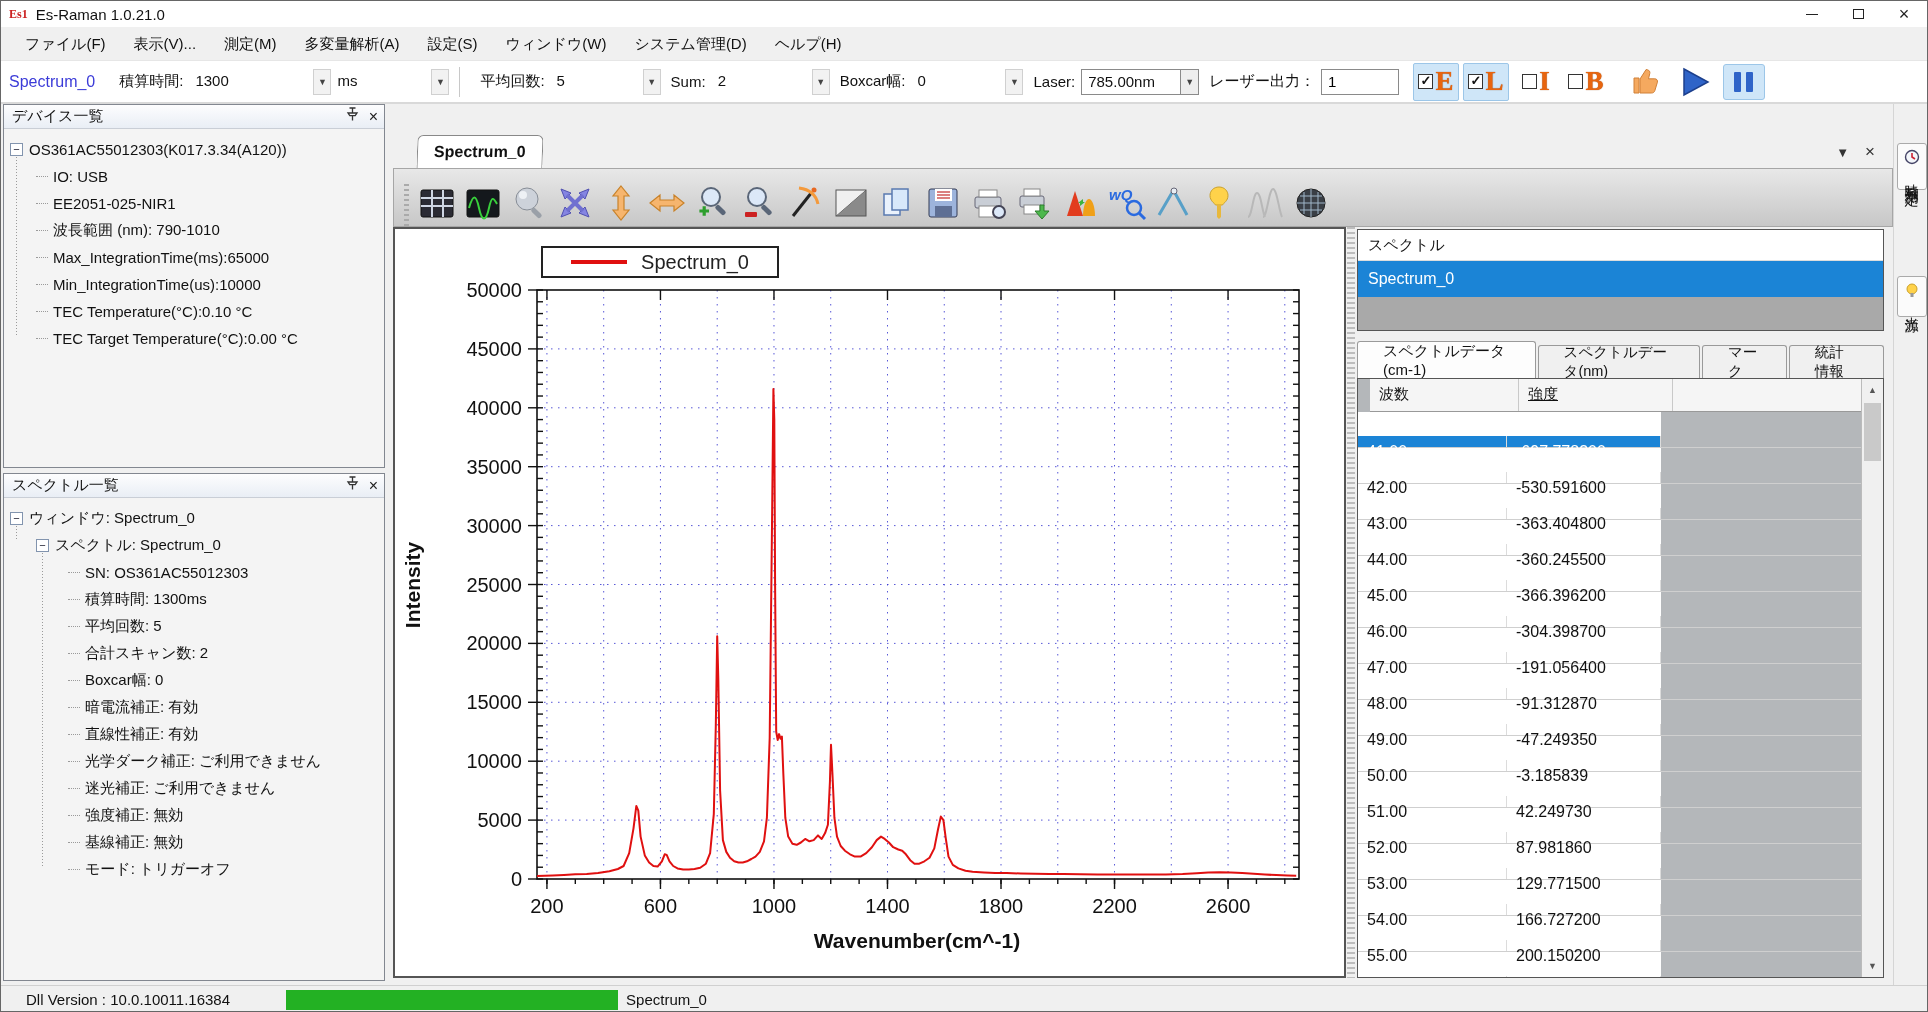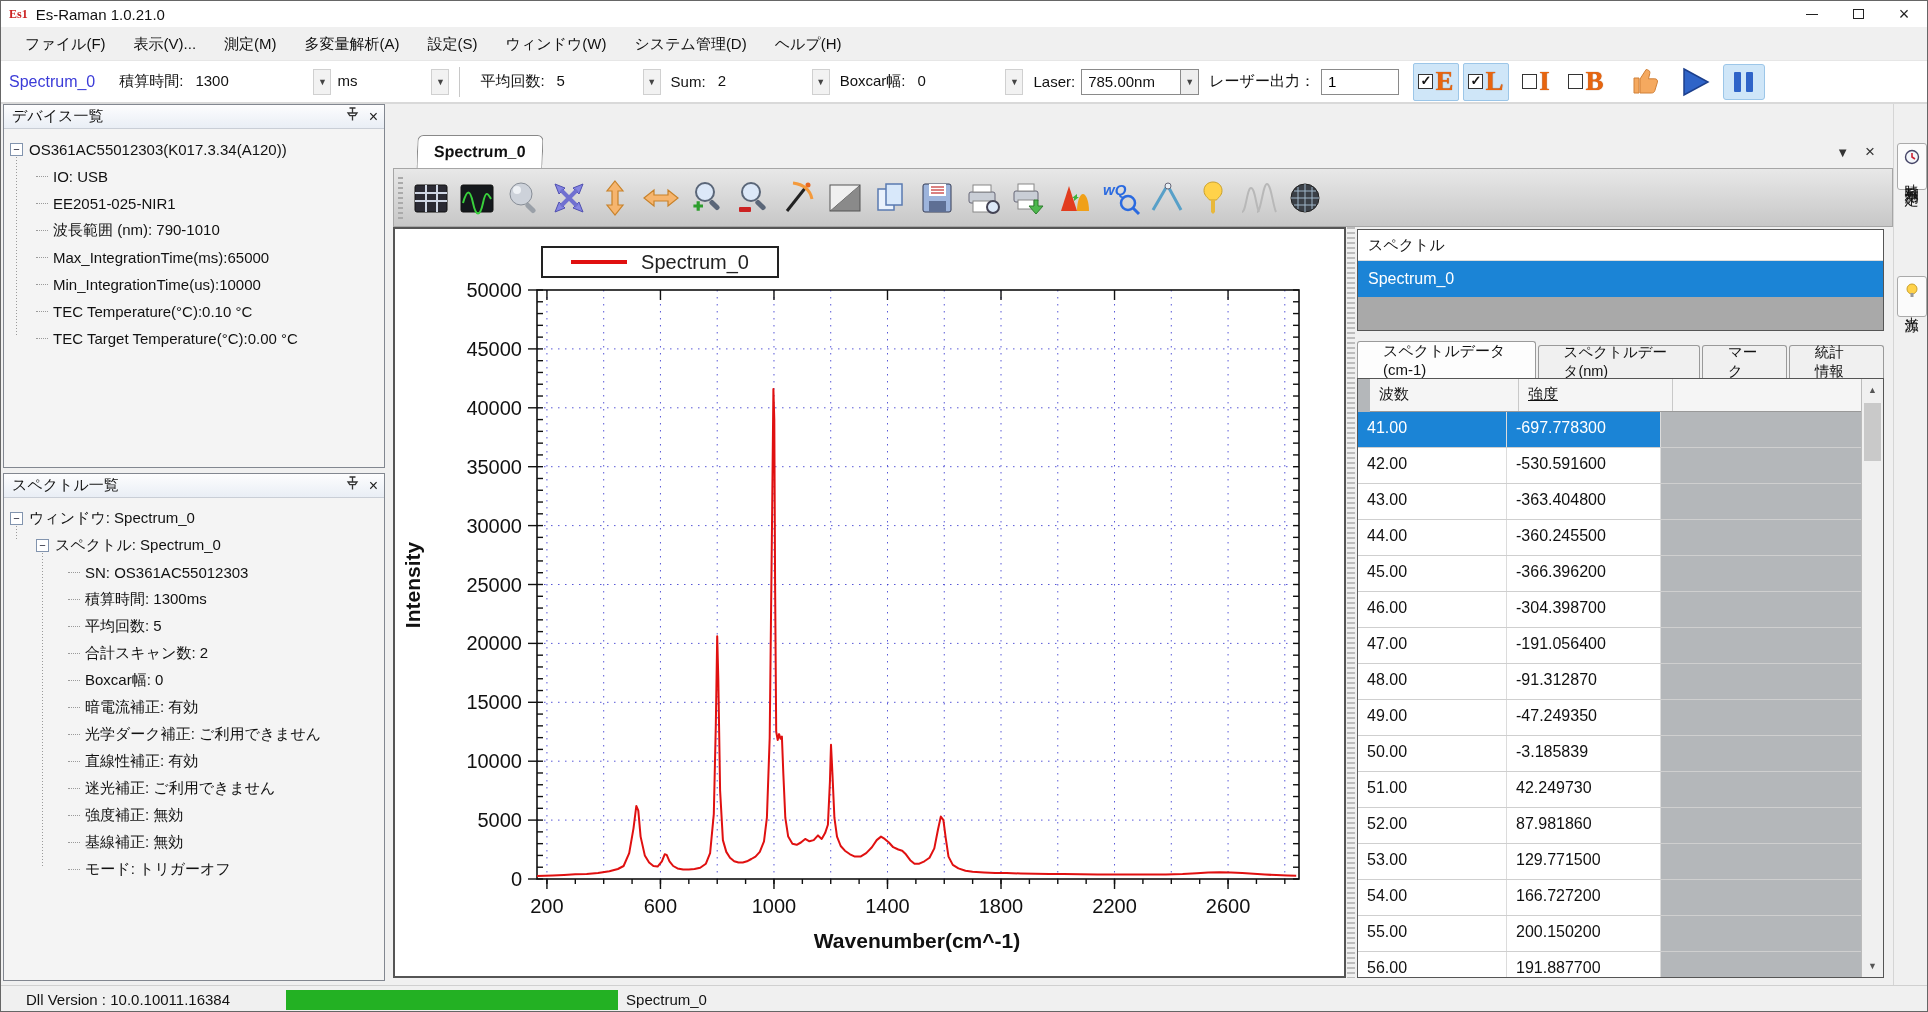--- a/index.html
+++ b/index.html
@@ -74,21 +74,21 @@
   .tabstrip { position:absolute; left:0; top:0; width:100%; height:64px; }
   .doc-tab { position:absolute; left:24px; bottom:0; height:33px; min-width:120px; background:#fff;
              border:1px solid #888; border-bottom:none; border-radius:6px 6px 0 0;
              display:flex; align-items:center; justify-content:center; font-weight:bold;
              font-size:16px; color:#111; padding:0 16px; transform:skewX(-2deg); }
   .strip-btns { position:absolute; right:18px; bottom:8px; display:flex; gap:16px; color:#333; }
   .strip-btns span { font-size:13px; }
 
   .iconsbar { position:absolute; left:0; top:64px; width:100%; height:59px;
               background:linear-gradient(#e8e8e8,#c7c7c7); border:1px solid #a6a6a6;
-              display:flex; align-items:center; padding-left:4px; }
+              display:flex; align-items:flex-end; padding-left:10px; }
   .grip { width:5px; height:42px; margin-right:5px;
           background:repeating-linear-gradient(#aaa 0 2px, transparent 2px 5px); }
   .cicon { width:46px; height:46px; display:flex; align-items:center; justify-content:center; }
 
   .chart-wrap { position:absolute; left:0; top:123px; width:953px; height:751px; background:#fff;
                 border:2px solid #555; }
   .legend { position:absolute; left:146px; top:17px; width:238px; height:32px; border:2px solid #222;
             background:#fff; display:flex; align-items:center; justify-content:center; gap:14px; }
   .legend .lsample { width:56px; height:4px; background:#e01010; }
   .legend .ltext { font-size:20px; color:#222; }
@@ -115,21 +115,21 @@
             border-radius:3px 3px 0 0; }
   .rp-tab.active { background:#fdfdfd; height:37px; font-size:15px; }
   .rp-table { position:absolute; left:1px; top:151px; right:1px; bottom:0; border:1px solid #555;
               background:#b4b7ba; overflow:hidden;padding-left:12px; }
   .rt-hdr { height:33px; background:#f5f5f5; border-bottom:1px solid #999; display:flex; }
   .rt-hdr .hc { font-size:15px; color:#111; padding:6px 0 0 9px; }
   .rt-hdr .hc1 { width:149px; border-right:1px solid #c9c9c9; }
   .rt-hdr .hc2 { width:154px; border-right:1px solid #c9c9c9;text-decoration:underline; }
   .rt-body { position:absolute; left:0; top:33px; right:22px; bottom:0; }
   .rt-row { height:36px; display:flex; background:#fff; border-bottom:1px solid #cfcfcf; }
-  .rt-row .c { font-size:16px; color:#111; padding:7px 0 0 9px; }
+  .rt-row .c { font-size:16px; color:#111; padding:7px 0 0 9px;margin-top:24px; }
   .rt-row .c1 { width:149px; border-right:1px solid #dcdcdc; }
   .rt-row .c2 { width:154px; border-right:1px solid #dcdcdc; }
   .rt-row .cf { flex:1; background:#b4b7ba; }
   .rt-row.sel .c1, .rt-row.sel .c2 { background:#1b84d6; color:#fff; }
   .rt-scroll { position:absolute; right:0; top:0; width:22px; bottom:0; background:#f0f0f0;
                border-left:1px solid #bbb; }
   .sc-btn { position:absolute; left:0; width:100%; height:22px; background:#f0f0f0; color:#555;
             font-size:9px; text-align:center; line-height:22px; }
   .sc-thumb { position:absolute; left:2px; top:24px; width:17px; height:58px; background:#c9c9c9; }
 
@@ -332,24 +332,24 @@
             <div class="tnode tleaf" style="padding-left:58px">
               <span>合計スキャン数: 2</span>
             </div>
             <div class="tnode tleaf" style="padding-left:58px">
               <span>Boxcar幅: 0</span>
             </div>
             <div class="tnode tleaf" style="padding-left:58px">
               <span>暗電流補正: 有効</span>
             </div>
             <div class="tnode tleaf" style="padding-left:58px">
+              <span>直線性補正: 有効</span>
+            </div>
+            <div class="tnode tleaf" style="padding-left:58px">
               <span>光学ダーク補正: ご利用できません</span>
-            </div>
-            <div class="tnode tleaf" style="padding-left:58px">
-              <span>直線性補正: 有効</span>
             </div>
             <div class="tnode tleaf" style="padding-left:58px">
               <span>迷光補正: ご利用できません</span>
             </div>
             <div class="tnode tleaf" style="padding-left:58px">
               <span>強度補正: 無効</span>
             </div>
             <div class="tnode tleaf" style="padding-left:58px">
               <span>基線補正: 無効</span>
             </div>

